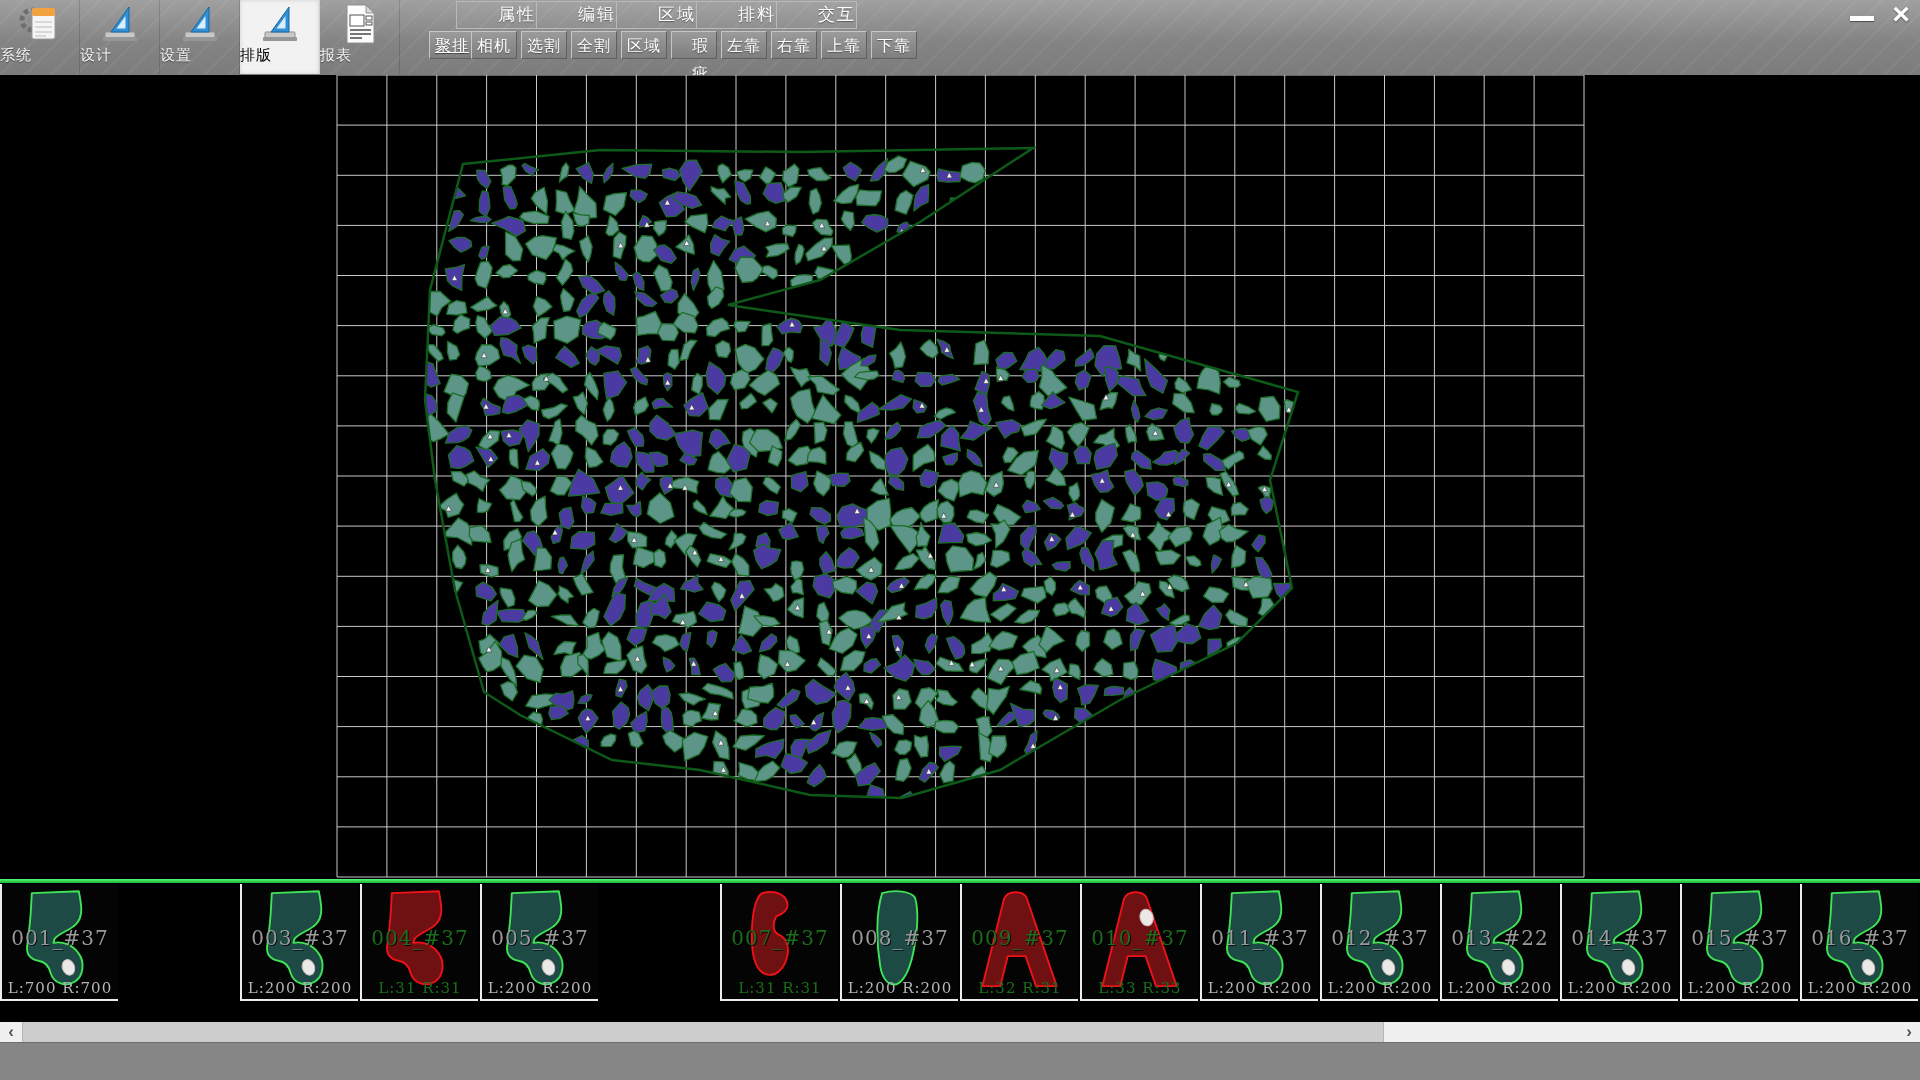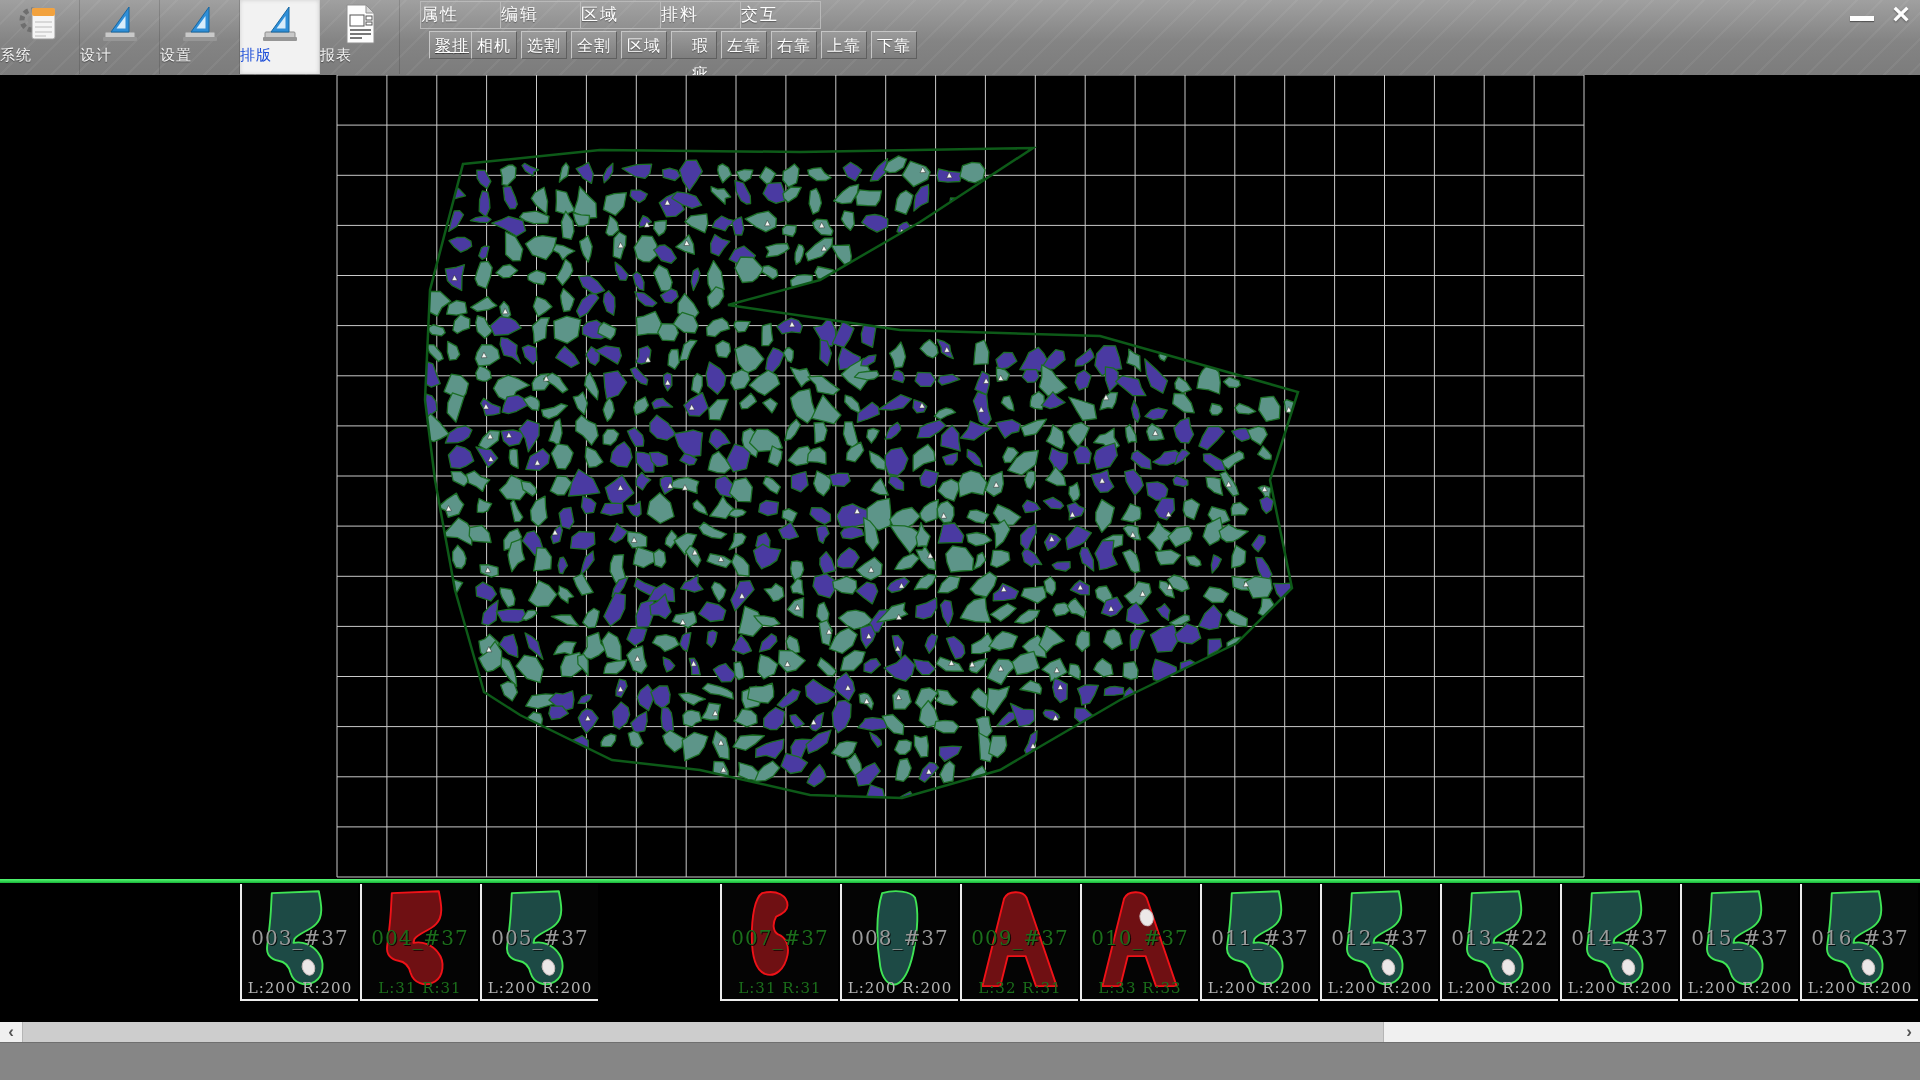--- a/index.html
+++ b/index.html
@@ -13,26 +13,26 @@
   .ribbon .texture{position:absolute;inset:0;
     background:repeating-linear-gradient(135deg,transparent 0 16px,rgba(255,255,255,.05) 16px 18px);
     pointer-events:none;}
   .appblocks{position:absolute;left:0;top:0;height:74px;}
   .appblock{position:absolute;top:0;width:79px;height:74px;
     border-right:1px solid rgba(0,0,0,.14);cursor:default;}
   .appblock .ic{display:block;margin:3px auto 0;width:44px;height:42px;}
   .appblock .lbl{display:block;margin-top:1px;font-size:15px;color:#f4f4f4;
     text-shadow:0 1px 1px rgba(0,0,0,.45);letter-spacing:1px;}
   .appblock.active{background:#f2f2f2;box-shadow:inset 0 0 4px rgba(0,0,0,.15);}
-  .appblock.active .lbl{color:#1d4ed8;text-shadow:none;}
+  .appblock.active .lbl{color:#000000;text-shadow:none;}
 
   .menurow{position:absolute;left:420px;top:1px;height:28px;}
-  .menutab{position:absolute;top:0;width:79px;height:26px;line-height:26px;text-align:left;
+  .menutab{position:absolute;top:0;width:79px;height:26px;line-height:26px;text-align:right;
     color:#fff;font-size:17px;letter-spacing:2px;border:1px solid #b9b9b9;
-    text-shadow:0 1px 1px rgba(0,0,0,.4);background:rgba(255,255,255,.03);}
+    text-shadow:0 1px 1px rgba(0,0,0,.4);background:rgba(255,255,255,.03);margin-left:36px;}
   .toolrow{position:absolute;left:421px;top:31px;height:30px;}
   .toolbtn{position:absolute;top:0;width:46px;height:28px;line-height:28px;text-align:center;
     color:#fff;font-size:16px;letter-spacing:1px;
     background:linear-gradient(#9b9b9b,#7e7e7e);
     border:1px solid;border-color:#c6c6c6 #5f5f5f #5f5f5f #c6c6c6;
     text-shadow:0 1px 1px rgba(0,0,0,.4);box-sizing:border-box;}
 
   .winctl{position:absolute;top:2px;height:28px;}
   .win-min{position:absolute;left:1846px;top:4px;width:32px;height:24px;cursor:pointer;}
   .win-min .bar{position:absolute;left:4px;top:10px;width:24px;height:5px;background:#fff;
@@ -908,20 +908,28 @@
             <path d="M1288.7,331.6 L1291.7,337.0 L1286.1,337.2 Z" fill="#f2f6f2" stroke="#2a2a2a" stroke-width="0.5"></path>
           </g>
    <polygon points="463,89 600,75 800,77 1033,73 920,147 820,205 728,230 900,255 1100,261 1298,317 1270,405 1292,513 1237,568 1120,625 1000,695 902,723 810,720 700,695 612,685 520,640 484,617 455,515 435,405 425,325 430,215" fill="none" stroke="#0d5a18" stroke-width="2.5"></polygon>
  </svg>
       </div>
   </div>
 
   <div class="strip">
     <div class="greenline"></div>
     <div class="cells" id="cells">
+        <div class="cell" style="left: 0px;">
+          <svg width="94" height="111" viewBox="0 0 100 115">
+     <path d="M20,6 L70,4 C73,19 75,31 67,39 C59,47 49,48 44,55 L43,59 C53,57 63,61 69,69 C77,79 75,94 66,100 C55,107 43,101 40,91 C38,83 34,79 27,78 C19,77 14,71 15,63 C16,55 18,41 19,25 Z" fill="#1d4a45" stroke="#3fe455" stroke-width="2" stroke-linejoin="round"></path>
+            <ellipse cx="59" cy="85" rx="6.5" ry="8.5" fill="#ece8e8" stroke="#c9b9b9" transform="rotate(-20 59 85)"></ellipse>
+   </svg>
+   <span class="plabel" style="color:#9a9a9a">001_#37</span>
+   <span class="pcounts" style="color:#b5b5b5">L:700 R:700</span>
+        </div>
         <div class="cell" style="left: 240px;">
           <svg width="94" height="111" viewBox="0 0 100 115">
      <path d="M20,6 L70,4 C73,19 75,31 67,39 C59,47 49,48 44,55 L43,59 C53,57 63,61 69,69 C77,79 75,94 66,100 C55,107 43,101 40,91 C38,83 34,79 27,78 C19,77 14,71 15,63 C16,55 18,41 19,25 Z" fill="#1d4a45" stroke="#3fe455" stroke-width="2" stroke-linejoin="round"></path>
             <ellipse cx="59" cy="85" rx="6.5" ry="8.5" fill="#ece8e8" stroke="#c9b9b9" transform="rotate(-20 59 85)"></ellipse>
    </svg>
    <span class="plabel" style="color:#9a9a9a">003_#37</span>
    <span class="pcounts" style="color:#b5b5b5">L:200 R:200</span>
         </div>
         <div class="cell" style="left: 360px;">
           <svg width="94" height="111" viewBox="0 0 100 115">

